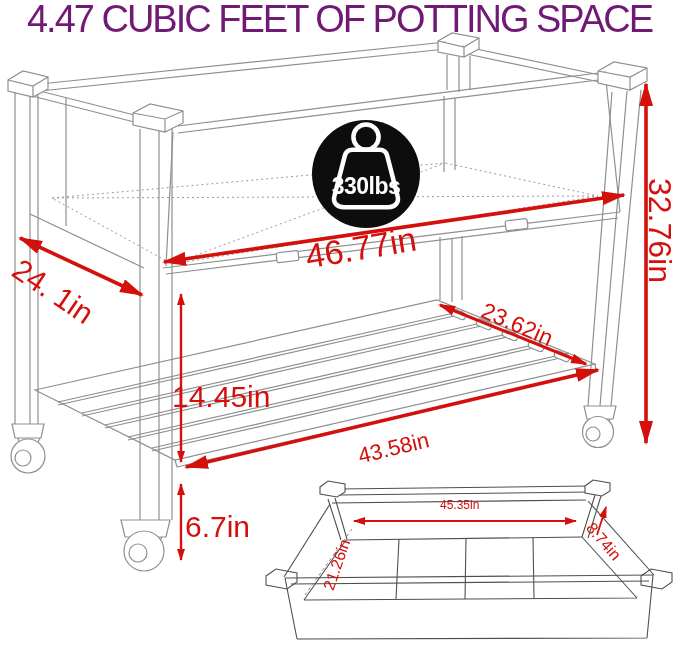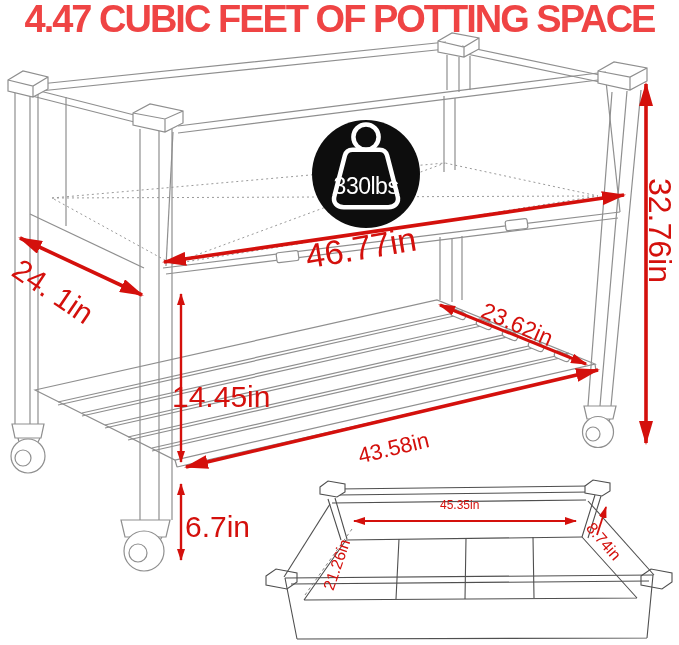--- a/index.html
+++ b/index.html
@@ -2,43 +2,43 @@
 <html><head>
 <meta charset="utf-8">
 <style>
   html,body{margin:0;padding:0;background:#fff;}
   .stage{
     position:relative;width:679px;height:645px;background:#fff;
     font-family:"Liberation Sans",sans-serif;overflow:hidden;
   }
   .title{
     position:absolute;top:0;left:0;width:100%;text-align:center;
-    font-weight:bold;font-size:38px;letter-spacing:-2px;white-space:nowrap;
-    color:#ef4444;line-height:1;
+    font-weight:normal;font-size:38px;letter-spacing:-2px;white-space:nowrap;
+    color:#701a75;line-height:1;
   }
   .diagram-svg{position:absolute;left:0;top:0;width:679px;height:645px;}
   .dim{
     position:absolute;color:#d4100c;white-space:nowrap;line-height:1;
     transform-origin:0 0;
   }
   .d24  {left:24px; top:254px; font-size:30px; transform:rotate(34deg);}
   .d4677{left:303px;top:240px; font-size:34px; transform:rotate(-9.5deg);}
   .d3276{left:676px;top:178px; font-size:32px; transform:rotate(90deg);}
   .d2362{left:487px;top:299px; font-size:23px; transform:rotate(23.5deg);}
   .d1445{left:172px;top:382px; font-size:30px;}
   .d4358{left:356px;top:446px; font-size:22px; transform:rotate(-13.5deg);}
   .d67  {left:185px;top:512px; font-size:30px;}
   .d4535{left:440px;top:499px; font-size:12px;}
   .d2126{left:321px;top:587px; font-size:16px; transform:rotate(-71deg);}
   .d874 {left:595px;top:520px; font-size:16px; transform:rotate(49deg);}
   .badge{position:absolute;}
   .badge svg{display:block;width:100%;height:100%;}
   .badge .cap-text{
     position:absolute;left:0;right:0;top:61.5%;transform:translateY(-50%);
-    text-align:center;color:#fff;font-weight:normal;letter-spacing:-0.5px;
+    text-align:center;color:#fff;font-weight:bold;letter-spacing:-0.5px;
   }
   .badge-top{left:312px;top:120px;width:108px;height:108px;}
   .badge-top .cap-text{font-size:23px;}
   .badge-shelf{left:288px;top:305px;width:109px;height:109px;}
   .badge-shelf .cap-text{font-size:23px;}
 </style>
 </head>
 <body>
 
 <div class="stage">

